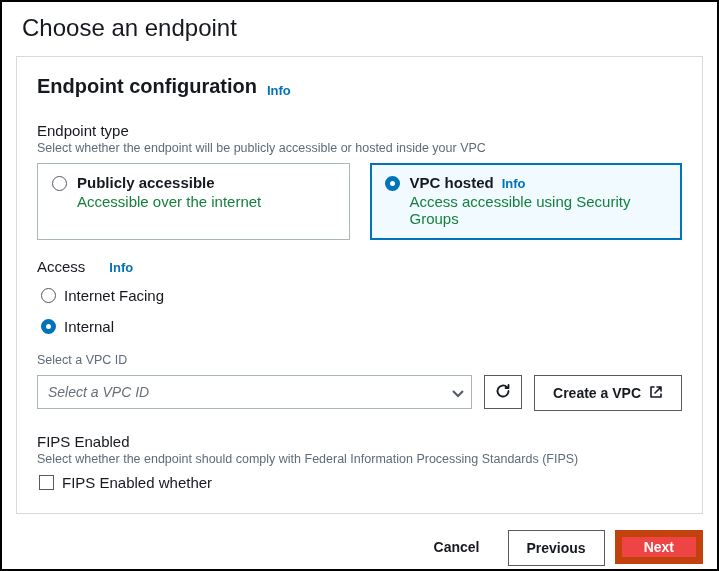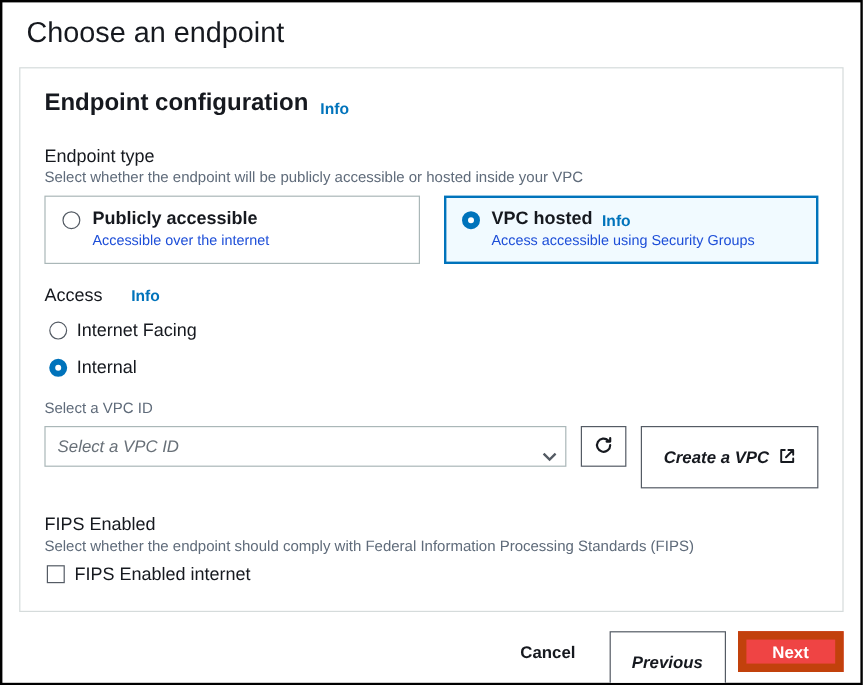--- a/index.html
+++ b/index.html
@@ -78,21 +78,21 @@
     flex-shrink: 0;
     position: relative;
     background: #fff;
   }
   .tile.selected .tile-radio {
     border: 5px solid #0073bb;
   }
   .tile-body { flex: 1; }
   .tile-title-row { display: flex; align-items: flex-end; gap: 8px; }
   .tile-title { font-size: 15px; font-weight: 700; }
-  .tile-desc { font-size: 12px; color: #1d4ed8; margin-top: 2px; }
+  .tile-desc { font-size: 15px; color: #15803d; margin-top: 2px; }
 
   .access-section { margin-bottom: 18px; }
   .access-header { display: flex; align-items: baseline; gap: 24px; margin-bottom: 10px; }
   .radio-row {
     display: flex; align-items: center; gap: 8px;
     margin-bottom: 14px;
     cursor: pointer;
     padding-left: 4px;
   }
   .radio-circle {
@@ -138,32 +138,31 @@
     pointer-events: none;
   }
   .icon-btn {
     width: 38px; height: 34px;
     border: 1px solid #545b64;
     background: #fff;
     display: flex; align-items: center; justify-content: center;
     cursor: pointer;
   }
   .btn {
-    height: 52px;
+    height: 36px;
     padding: 0 18px;
     border: 1px solid #545b64;
     background: #fff;
     font-size: 14px;
     font-weight: 700;
     color: #16191f;
     display: inline-flex;
     align-items: center;
     gap: 8px;
     cursor: pointer;
-    font-style: italic;
   }
   .checkbox-row {
     display: flex; align-items: center; gap: 8px;
     cursor: pointer;
     padding-left: 2px;
   }
   .checkbox-box {
     width: 15px; height: 15px;
     border: 1px solid #545b64;
     background: #fff;
@@ -280,21 +279,21 @@
         </span>
       </button>
     </div>
   </div>
 
   <div>
     <div class="field-label">FIPS Enabled</div>
     <div class="field-hint">Select whether the endpoint should comply with Federal Information Processing Standards (FIPS)</div>
     <div class="checkbox-row">
       <div class="checkbox-box"></div>
-      <span class="checkbox-label">FIPS Enabled internet</span>
+      <span class="checkbox-label">FIPS Enabled whether</span>
     </div>
   </div>
 
 </div>
 
 <div class="footer">
   <button class="btn-link">Cancel</button>
   <button class="btn">Previous</button>
   <button class="btn-primary">Next</button>
 </div>

